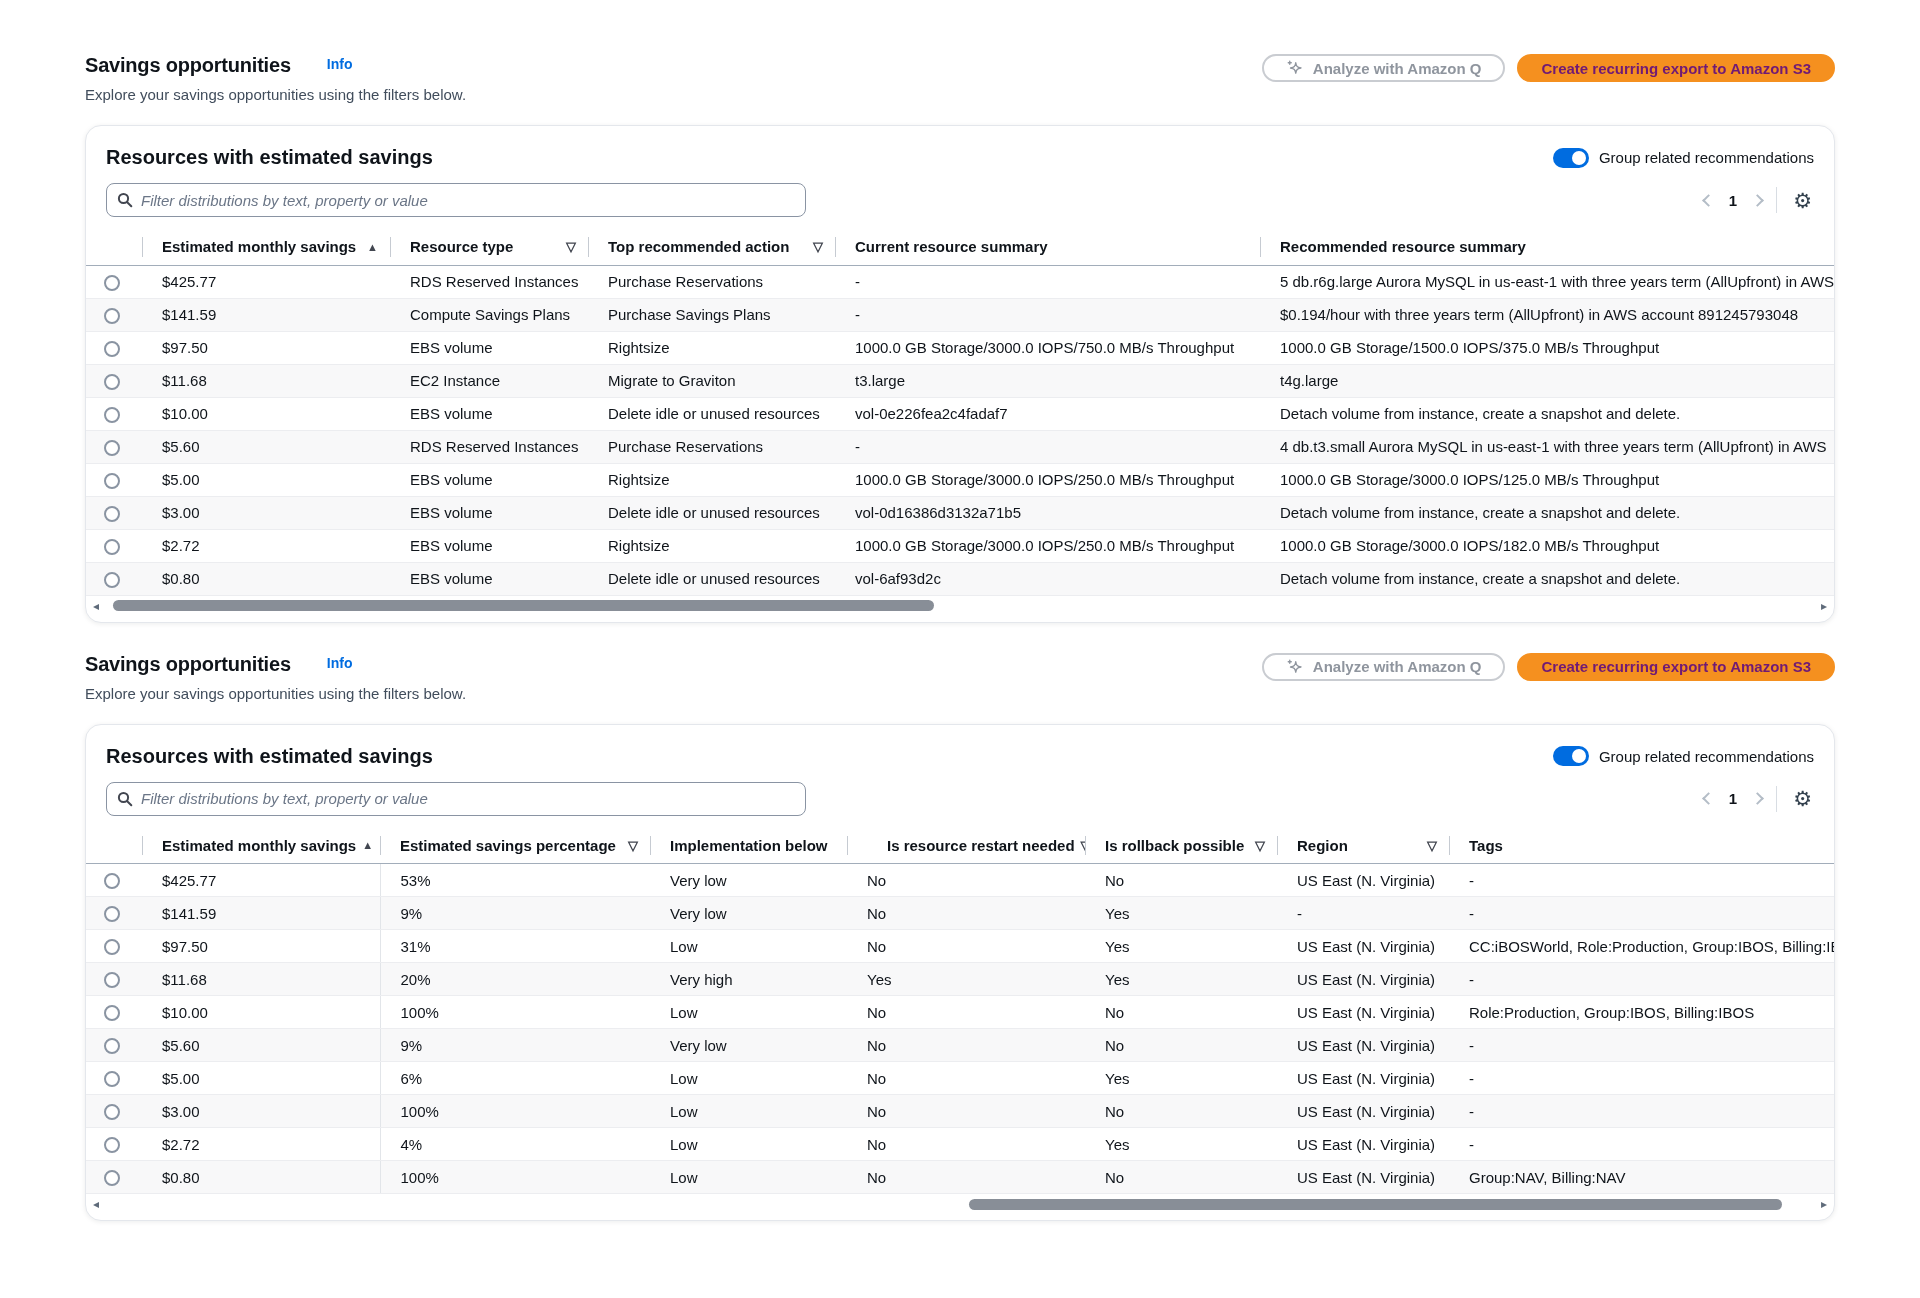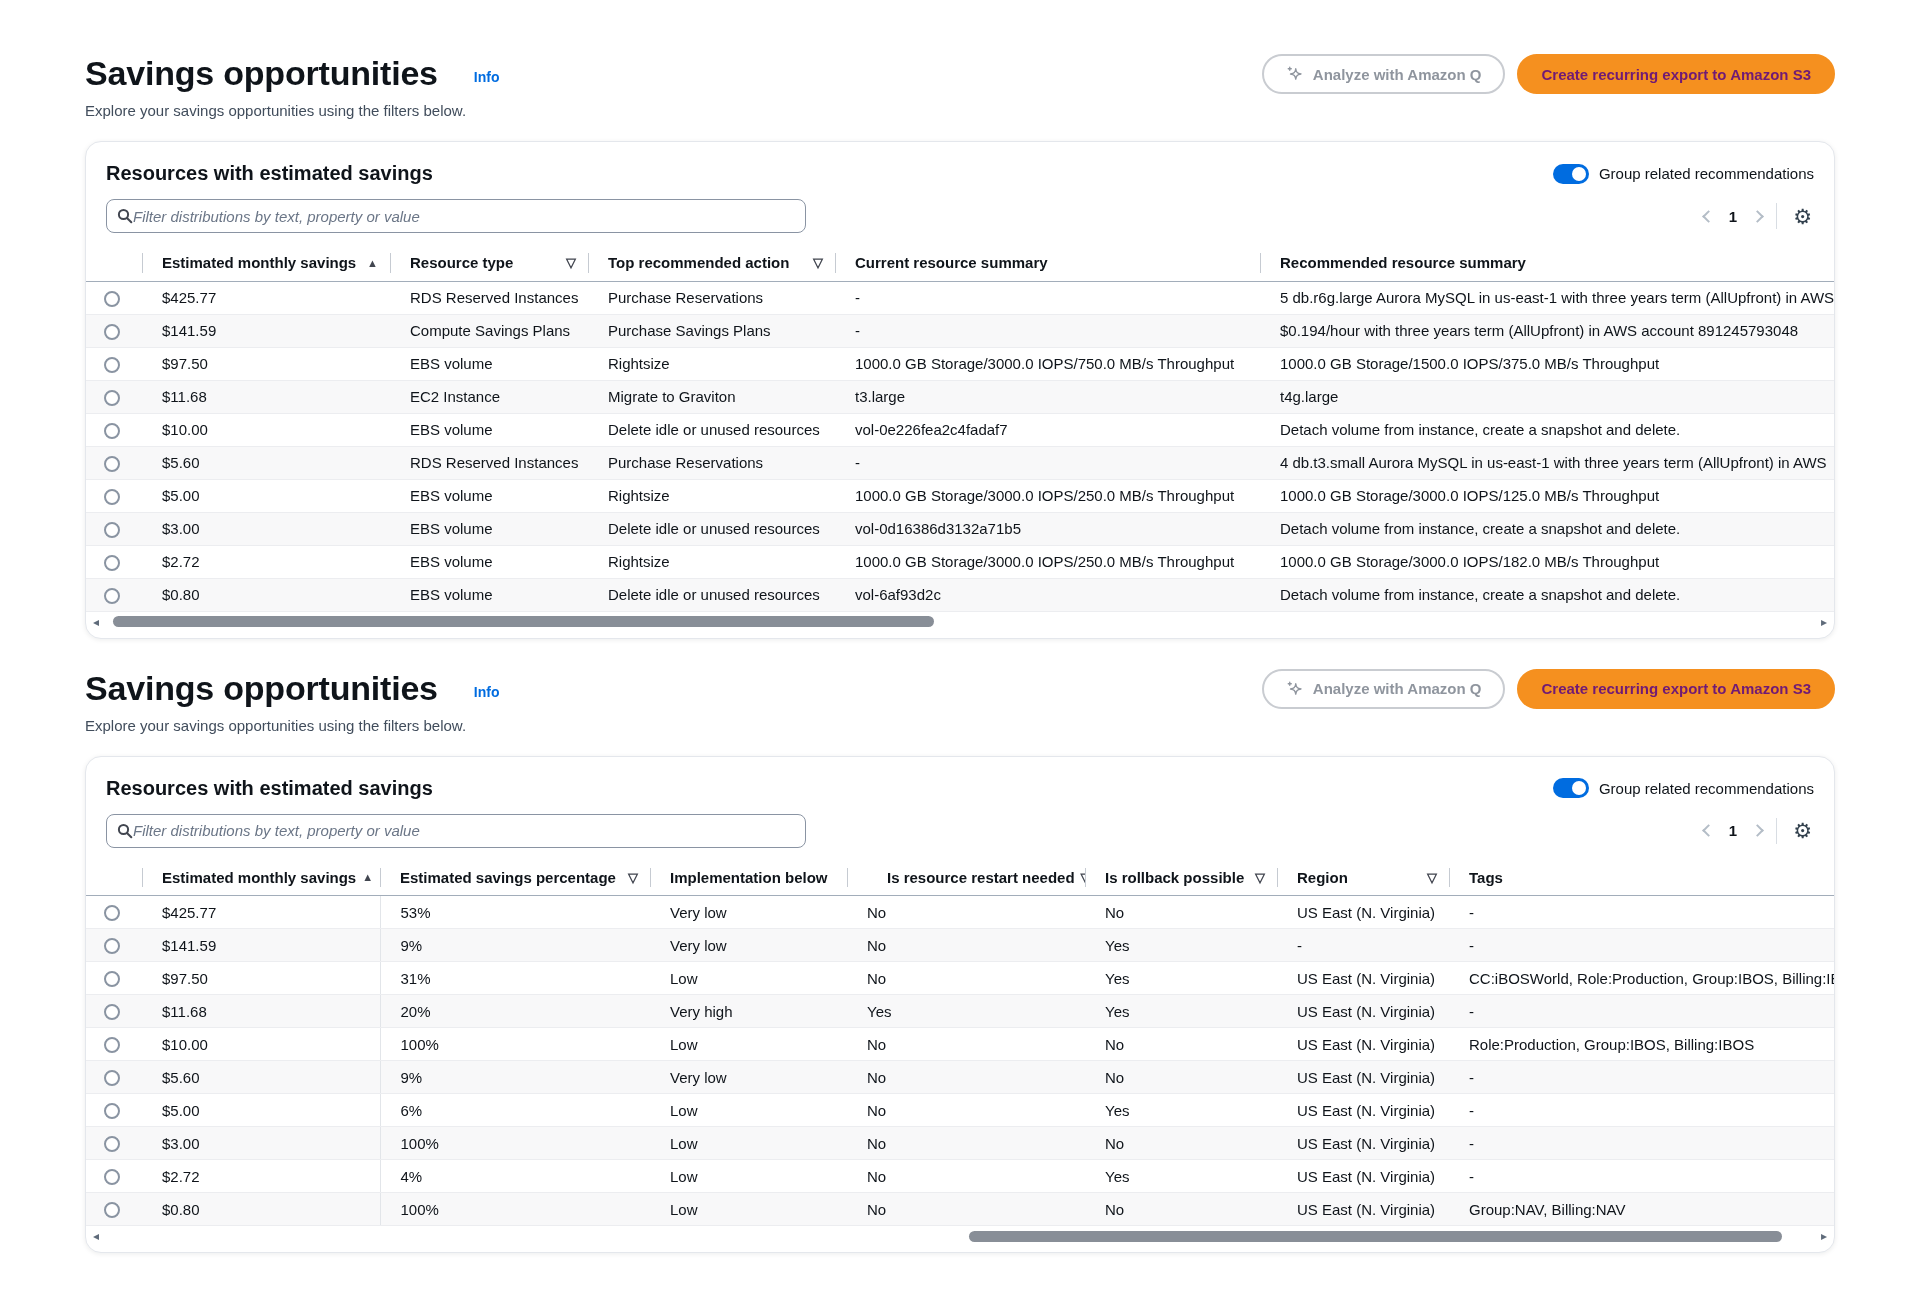--- a/index.html
+++ b/index.html
@@ -4,43 +4,43 @@
 <style>
   * { box-sizing: border-box; margin: 0; padding: 0; }
   html,body { width: 1920px; height: 1298px; background:#ffffff; overflow:hidden;
     font-family: "Liberation Sans", sans-serif; color:#0f141a; }
   .page { padding: 54px 85px 0 85px; }
 
   
   .section { margin-bottom: 30px; }
   .sec-head { display:flex; justify-content:space-between; align-items:flex-start; }
   .title-wrap { display:flex; align-items:baseline; gap:12px; }
-  h1 { font-size:34px; font-weight:700; letter-spacing:-0.2px; }
+  h1 { font-size:20px; font-weight:700; letter-spacing:-0.2px; }
   .info-link { font-size:14px; font-weight:700; color:#006ce0; position:relative; top:-3px; cursor:pointer;padding-left:24px; }
   .subtitle { font-size:15px; color:#414d5c; margin-top:9px; }
   .head-buttons { display:flex; gap:12px; align-items:center; }
-  .btn { height:40px; border-radius:20px; font-size:15px; font-weight:700; display:flex;
+  .btn { height:28px; border-radius:20px; font-size:15px; font-weight:700; display:flex;
          align-items:center; gap:9px; padding:0 22px; cursor:pointer; white-space:nowrap;
          font-family:"Liberation Sans",sans-serif; }
   .btn-analyze { background:#fff; border:2px solid #c9ccd1; color:#8f959e; }
   .btn-primary { background:#f5901f; border:2px solid #f5901f; color:#701a75; }
   .sparkle { width:18px; height:18px; display:inline-block; }
 
   
   .card { margin-top:22px; background:#fff; border:1px solid #e4e7ec; border-radius:16px;
           box-shadow:0 1px 5px rgba(15,20,26,0.08); padding:20px 0 8px 0; overflow:hidden; }
   .card-head { display:flex; justify-content:space-between; align-items:center; padding:0 20px;text-align:center; }
   .card-title { font-size:20px; font-weight:700; }
   .toggle-wrap { display:flex; align-items:center; gap:10px; font-size:15px; color:#0f141a; }
   .toggle { width:36px; height:20px; border-radius:10px; background:#006ce0; position:relative; cursor:pointer; }
   .toggle .knob { position:absolute; top:3px; right:3px; width:14px; height:14px; border-radius:50%; background:#fff; }
 
   .toolbar { display:flex; justify-content:space-between; align-items:center; padding:14px 20px 12px 20px; }
   .search-box { width:700px; height:34px; border:1px solid #8a94a3; border-radius:8px; display:flex;
-                align-items:center; padding:0 10px; background:#fff; }
+                align-items:center; padding:0 10px; gap:8px; background:#fff; }
   .search-box input { border:none; outline:none; flex:1; font-size:15px; font-style:italic; color:#424650;
                       font-family:"Liberation Sans",sans-serif; background:transparent; }
   .search-box input::placeholder { color:#6b7687; font-style:italic; }
   .toolbar-right { display:flex; align-items:center; gap:14px; }
   .pager { display:flex; align-items:center; gap:16px; }
   .chev { width:9px; height:9px; border-right:2px solid #b4bdc7; border-top:2px solid #b4bdc7; display:inline-block; cursor:pointer; }
   .chev.left  { transform:rotate(-135deg); }
   .chev.right { transform:rotate(45deg); }
   .page-num { font-size:15px; font-weight:700; color:#0f141a; cursor:pointer; }
   .tb-divider { width:1px; height:26px; background:#d8dde3; }

